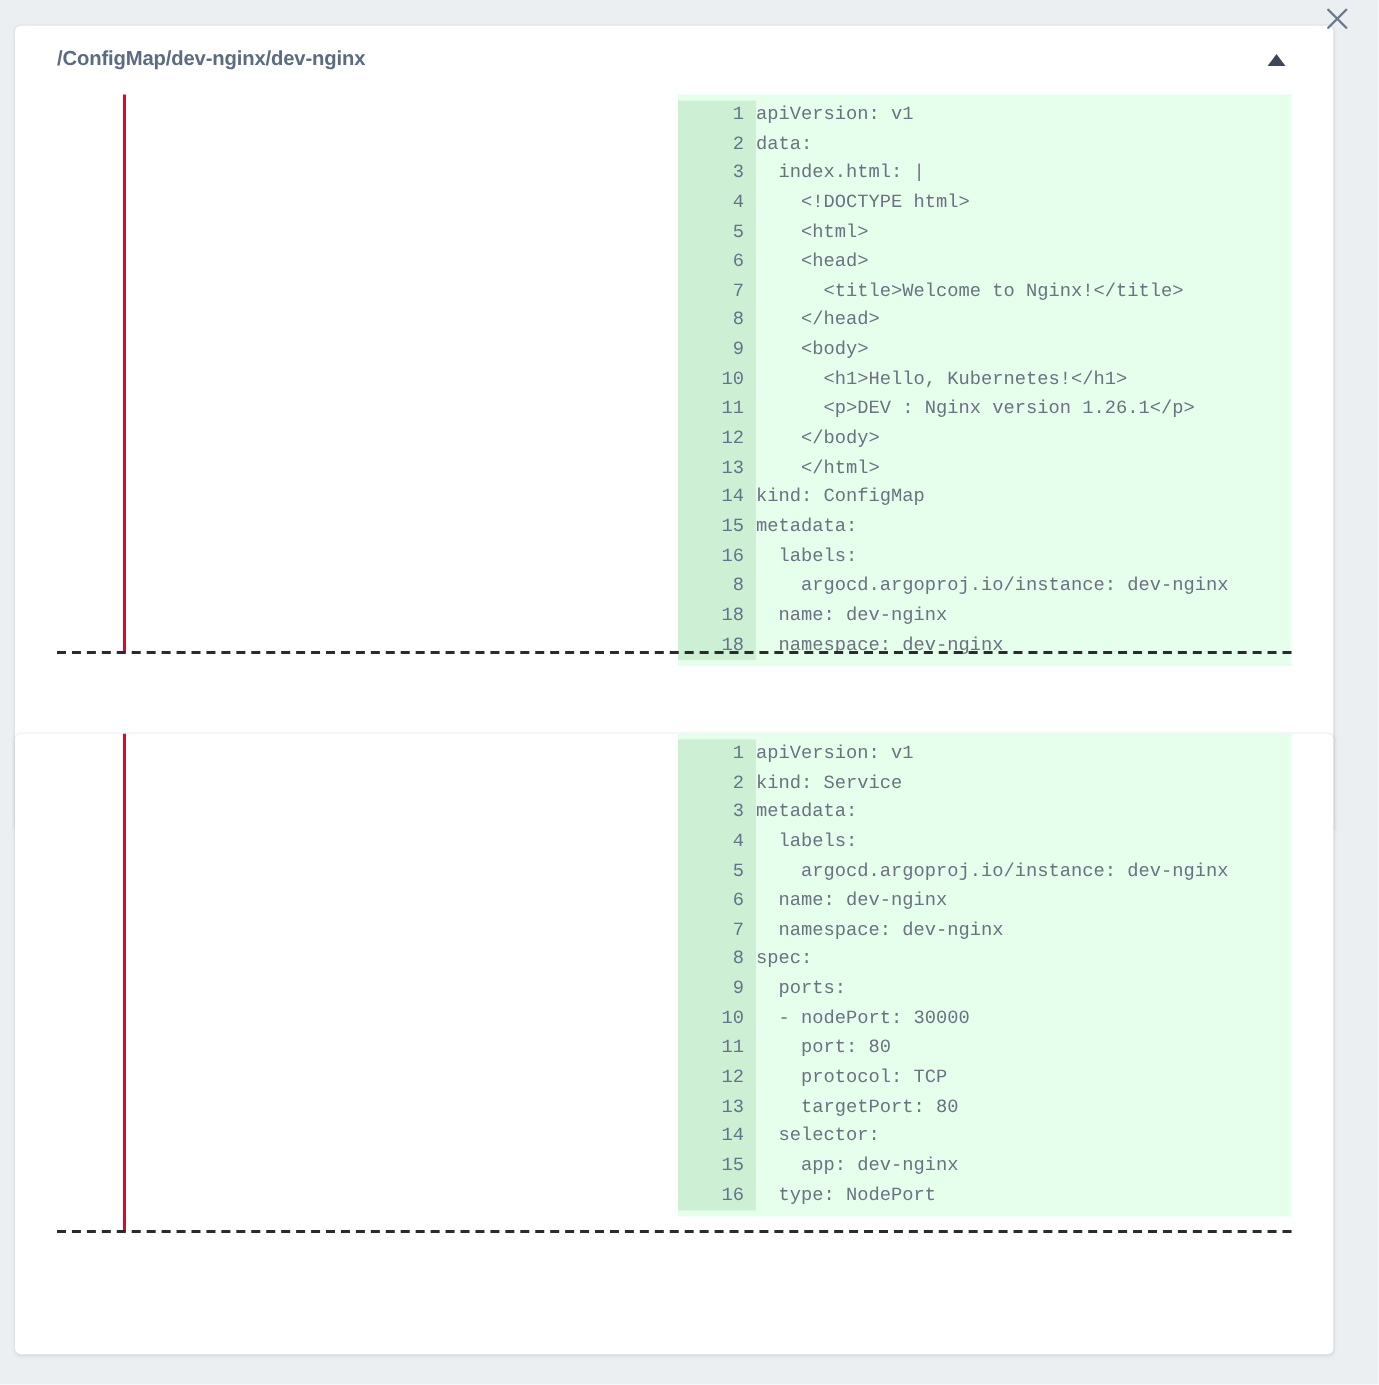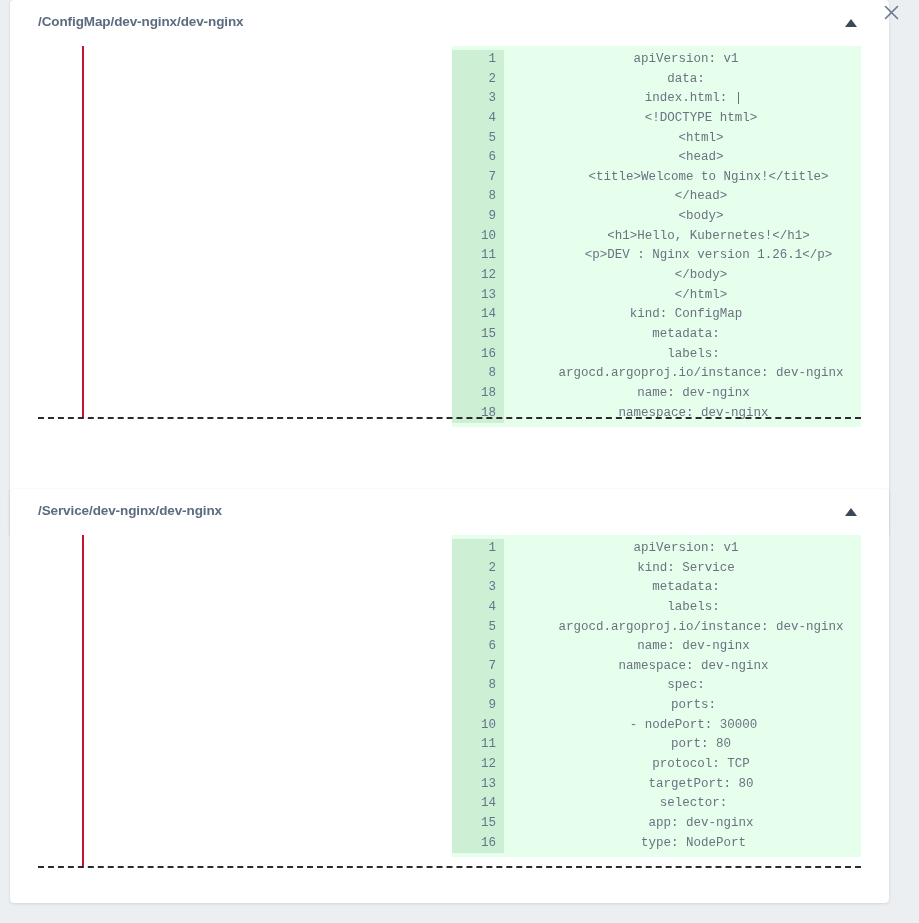--- a/index.html
+++ b/index.html
@@ -42,21 +42,21 @@
   
   .card {
     position: absolute;
     left: 10px;
     width: 879px;
     background: #ffffff;
     border-radius: 4px;
     box-shadow: 0 1px 3px rgba(40,55,75,0.12), 0 0 1px rgba(40,55,75,0.10);
     overflow: hidden;
   }
-  #card-configmap { top: 0;  height: 537px; }
+  #card-configmap { top: 17px;  height: 537px; }
   #card-service   { top: 489px; height: 414px; }
 
   .card-header {
     position: relative;
     height: 46px;
   }
   .card-title {
     position: absolute;
     left: 28px;
     top: 14px;
@@ -130,25 +130,23 @@
     color: #64748b;
     text-align: right;
     padding-right: 8px;
     box-sizing: border-box;
     user-select: none;
   }
   .gutter div { height: 19.65px; }
   .code-lines {
     flex: 1 1 auto;
     color: #6b7280;
-    padding-left: 7px;
     white-space: pre;
     box-sizing: border-box;
     overflow: hidden;
-    text-align: center;
   }
   .code-lines div { height: 19.65px; }
 </style>
 </head>
 <body>
 
 <div class="viewport">
 
   <div class="close-btn" title="Close">
     <svg width="15" height="15" viewBox="0 0 15 15" aria-hidden="true">
@@ -190,28 +188,20 @@
             <div>18</div>
             <div>18</div>
           </div>
         <div class="code-lines"><div>apiVersion: v1</div><div>data:</div><div>  index.html: |</div><div>    &lt;!DOCTYPE html&gt;</div><div>    &lt;html&gt;</div><div>    &lt;head&gt;</div><div>      &lt;title&gt;Welcome to Nginx!&lt;/title&gt;</div><div>    &lt;/head&gt;</div><div>    &lt;body&gt;</div><div>      &lt;h1&gt;Hello, Kubernetes!&lt;/h1&gt;</div><div>      &lt;p&gt;DEV : Nginx version 1.26.1&lt;/p&gt;</div><div>    &lt;/body&gt;</div><div>    &lt;/html&gt;</div><div>kind: ConfigMap</div><div>metadata:</div><div>  labels:</div><div>    argocd.argoproj.io/instance: dev-nginx</div><div>  name: dev-nginx</div><div>  namespace: dev-nginx</div></div>
       </div>
       <div class="diff-rule"></div>
     </div>
   </div>
 
   <div class="card" id="card-service">
-    <div class="card-header">
-      <div class="card-title">/Service/dev-nginx/dev-nginx</div>
-      <div class="collapse-toggle">
-        <svg width="14" height="10" viewBox="0 0 14 10" aria-hidden="true">
-          <path d="M7 1 L13 9 L1 9 Z" fill="#3d4757"></path>
-        </svg>
-      </div>
-    </div>
 
     <div class="diff-body">
       <div class="change-marker"></div>
       <div class="code-block">
         <div class="gutter">
             <div>1</div>
             <div>2</div>
             <div>3</div>
             <div>4</div>
             <div>5</div>

